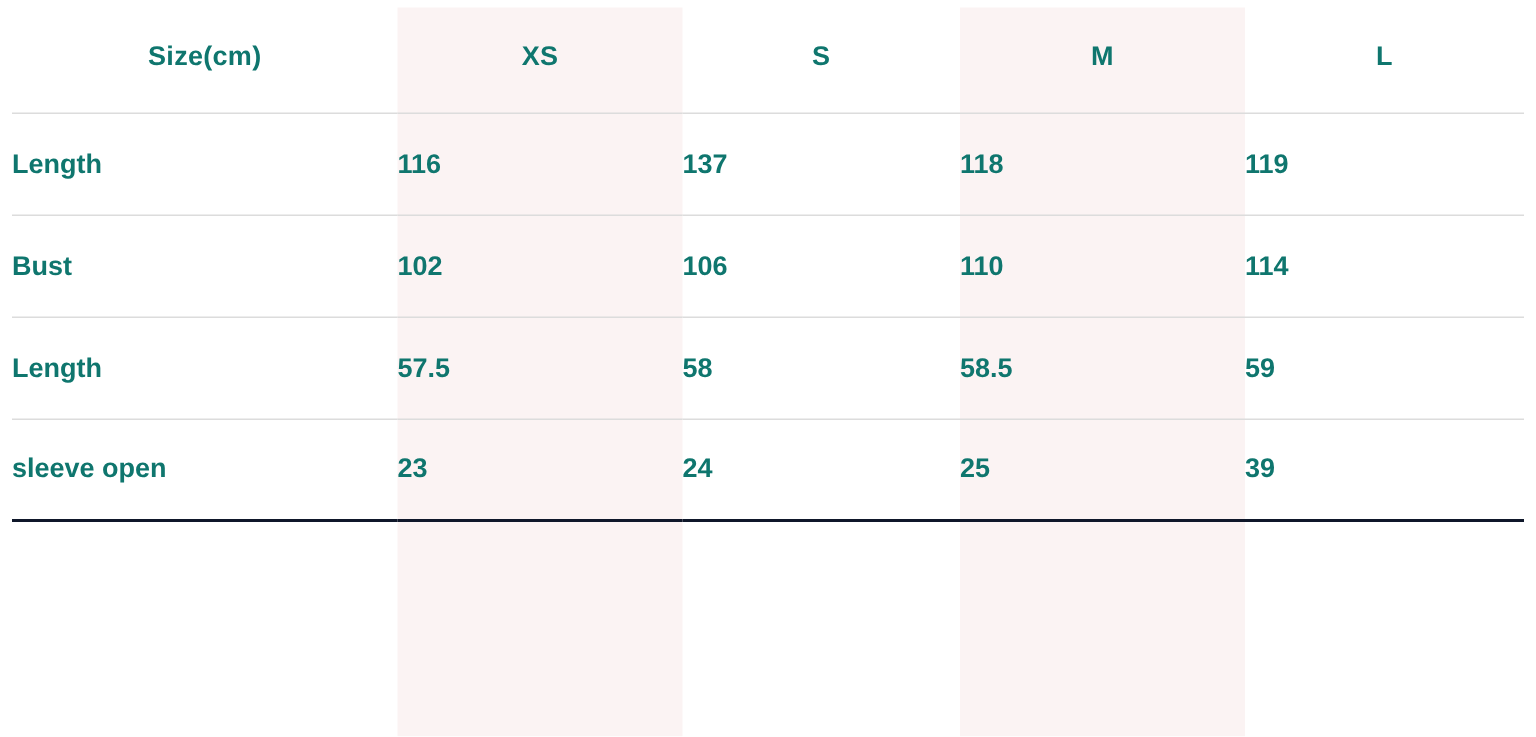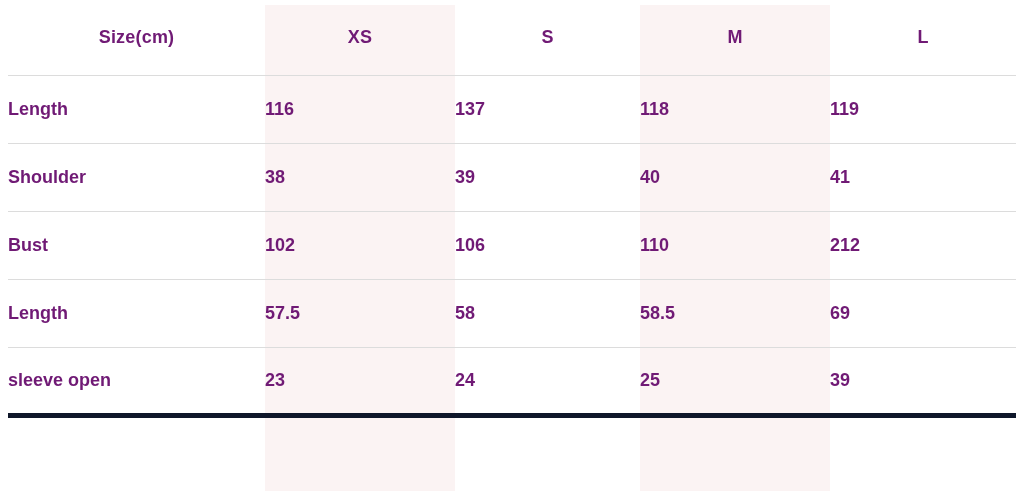--- a/index.html
+++ b/index.html
@@ -42,42 +42,42 @@
     left: 8px;
     top: 0;
     width: 1008px;
     border-collapse: collapse;
     table-layout: fixed;
   }
 
   .chart-table td,
   .chart-table th {
     vertical-align: middle;
-    color: #701a75;
+    color: #0f766e;
     background: transparent;
     border: 0;
     padding: 0;
   }
 
   .chart-table thead th {
     height: 75px;
     font-size: 18px;
     font-weight: bold;
     letter-spacing: 0.2px;
   }
 
   .chart-table tbody td {
     height: 68px;
     font-size: 18px;
     font-weight: bold;
     border-top: 1px solid #dcdcdc;
   }
 
   .chart-table tbody tr:last-child td {
-    border-bottom: 5px solid #0f172a;
+    border-bottom: 2px solid #0f172a;
   }
 
   .row-label {
     font-weight: bold;
   }
 
   
   col.c-label { width: 257px; }
   col.c-xs    { width: 190px; }
   col.c-s     { width: 185px; }
@@ -115,39 +115,32 @@
 
     <tbody>
       <tr>
         <td class="row-label">Length</td>
         <td>116</td>
         <td>137</td>
         <td>118</td>
         <td>119</td>
       </tr>
       <tr>
-        <td class="row-label">Shoulder</td>
-        <td>38</td>
-        <td>39</td>
-        <td>40</td>
-        <td>41</td>
-      </tr>
-      <tr>
         <td class="row-label">Bust</td>
         <td>102</td>
         <td>106</td>
         <td>110</td>
-        <td>212</td>
+        <td>114</td>
       </tr>
       <tr>
         <td class="row-label">Length</td>
         <td>57.5</td>
         <td>58</td>
         <td>58.5</td>
-        <td>69</td>
+        <td>59</td>
       </tr>
       <tr>
         <td class="row-label">sleeve open</td>
         <td>23</td>
         <td>24</td>
         <td>25</td>
         <td>39</td>
       </tr>
     </tbody>
   </table>

